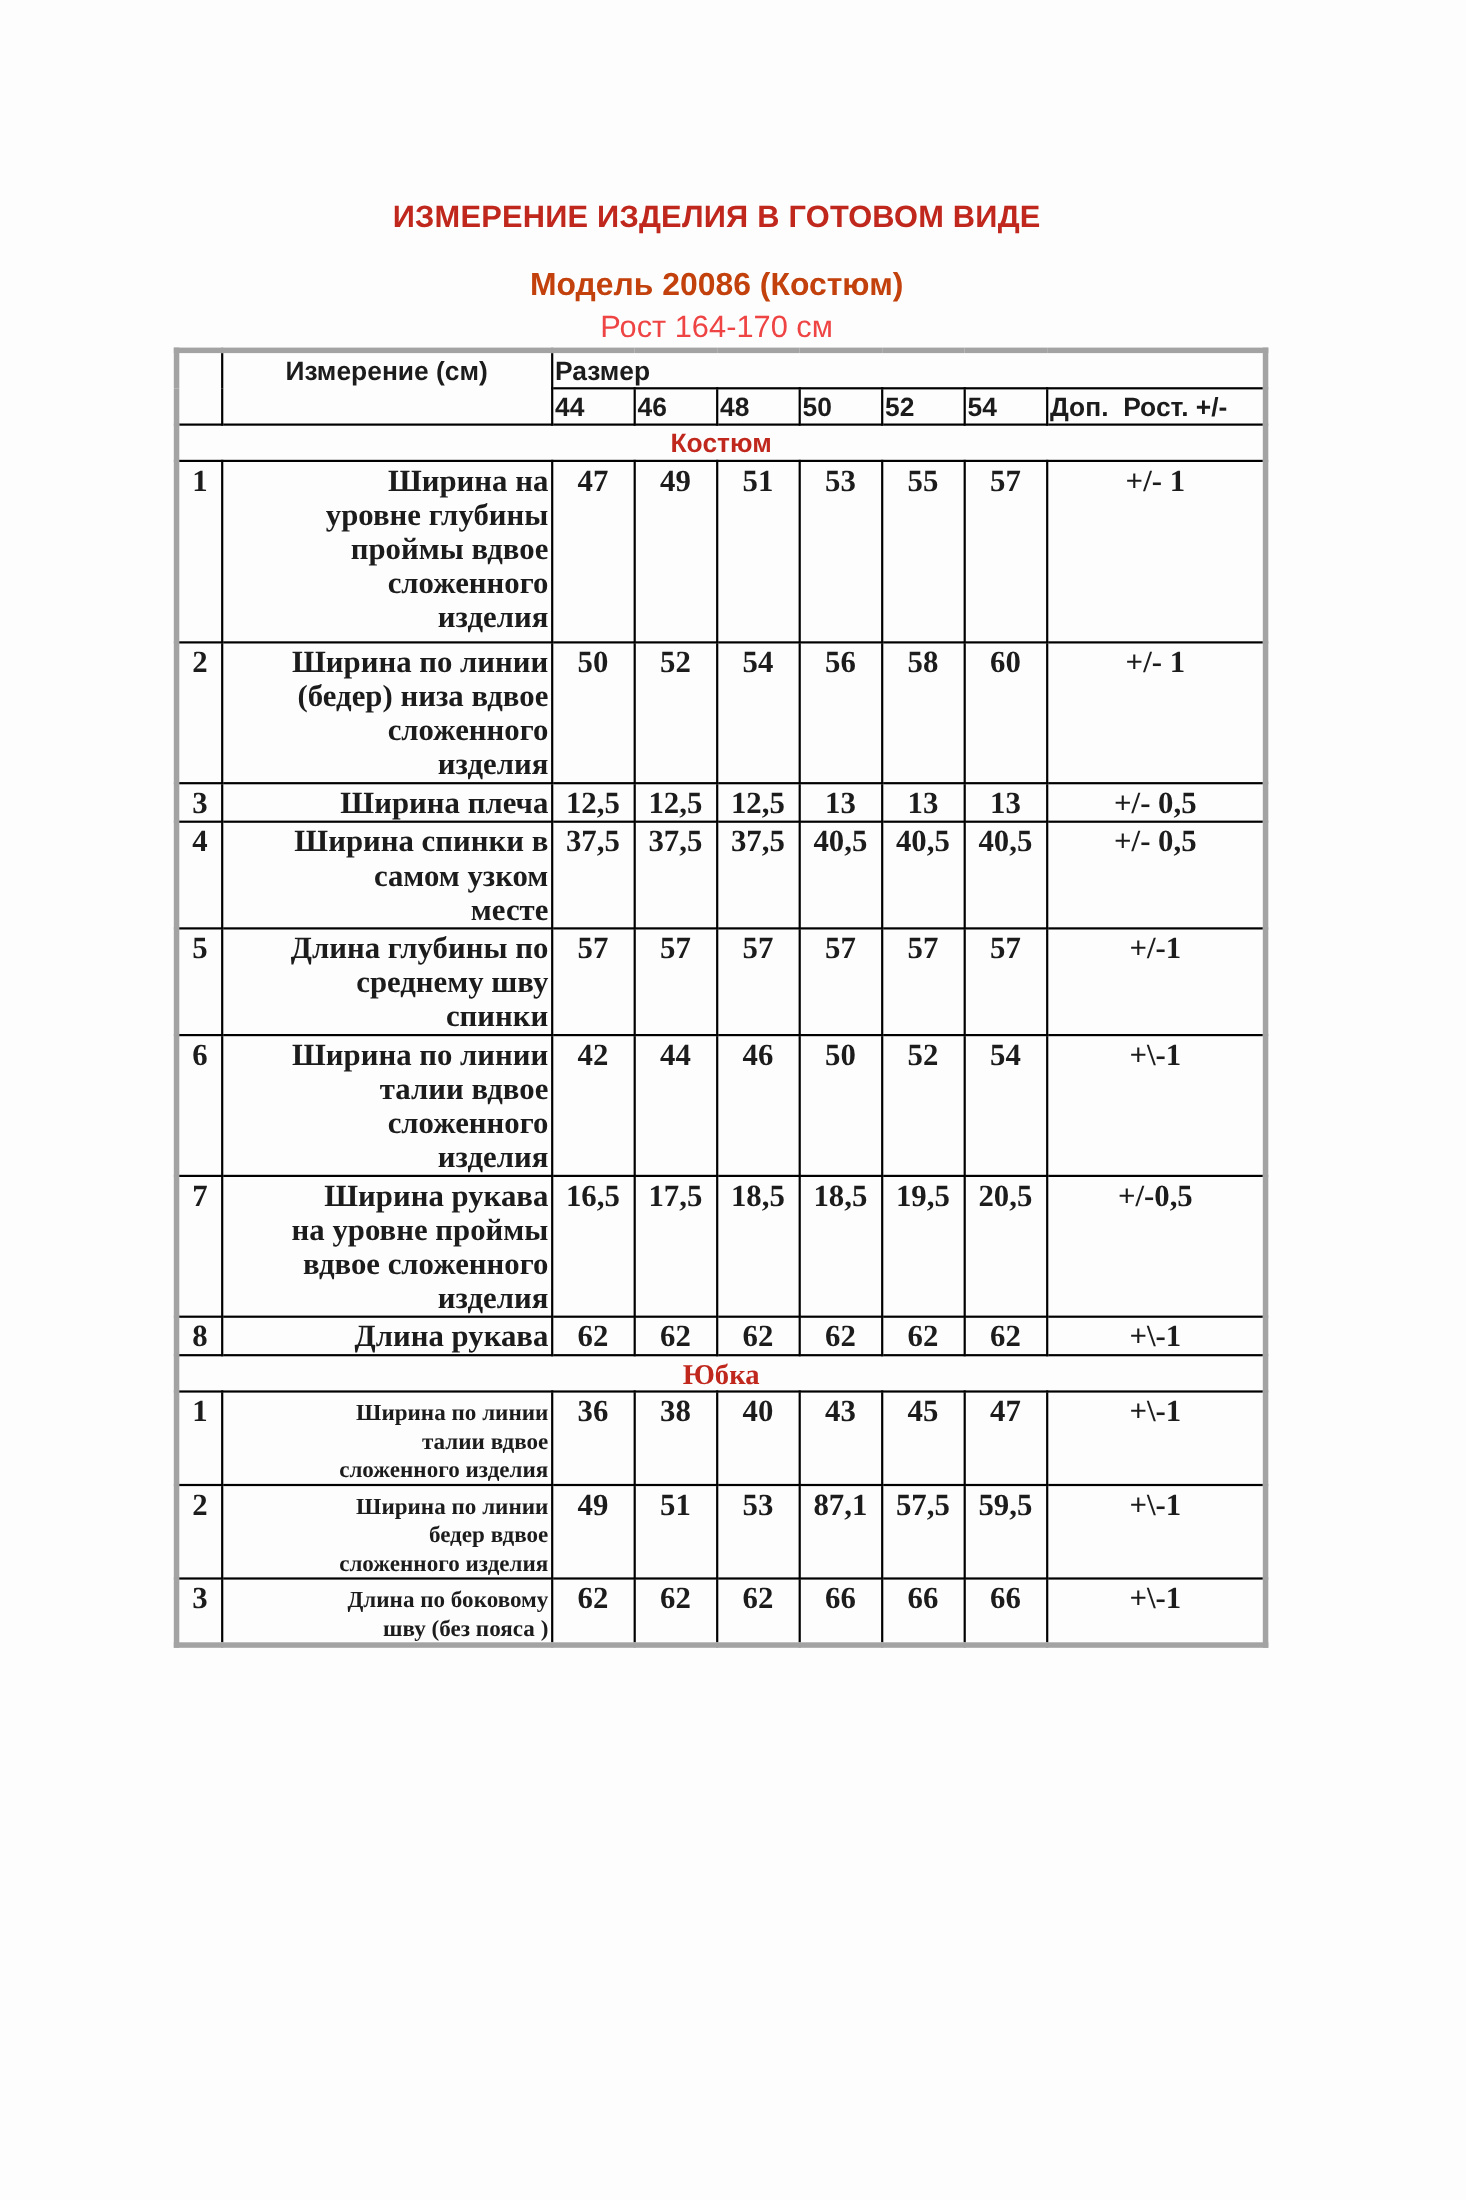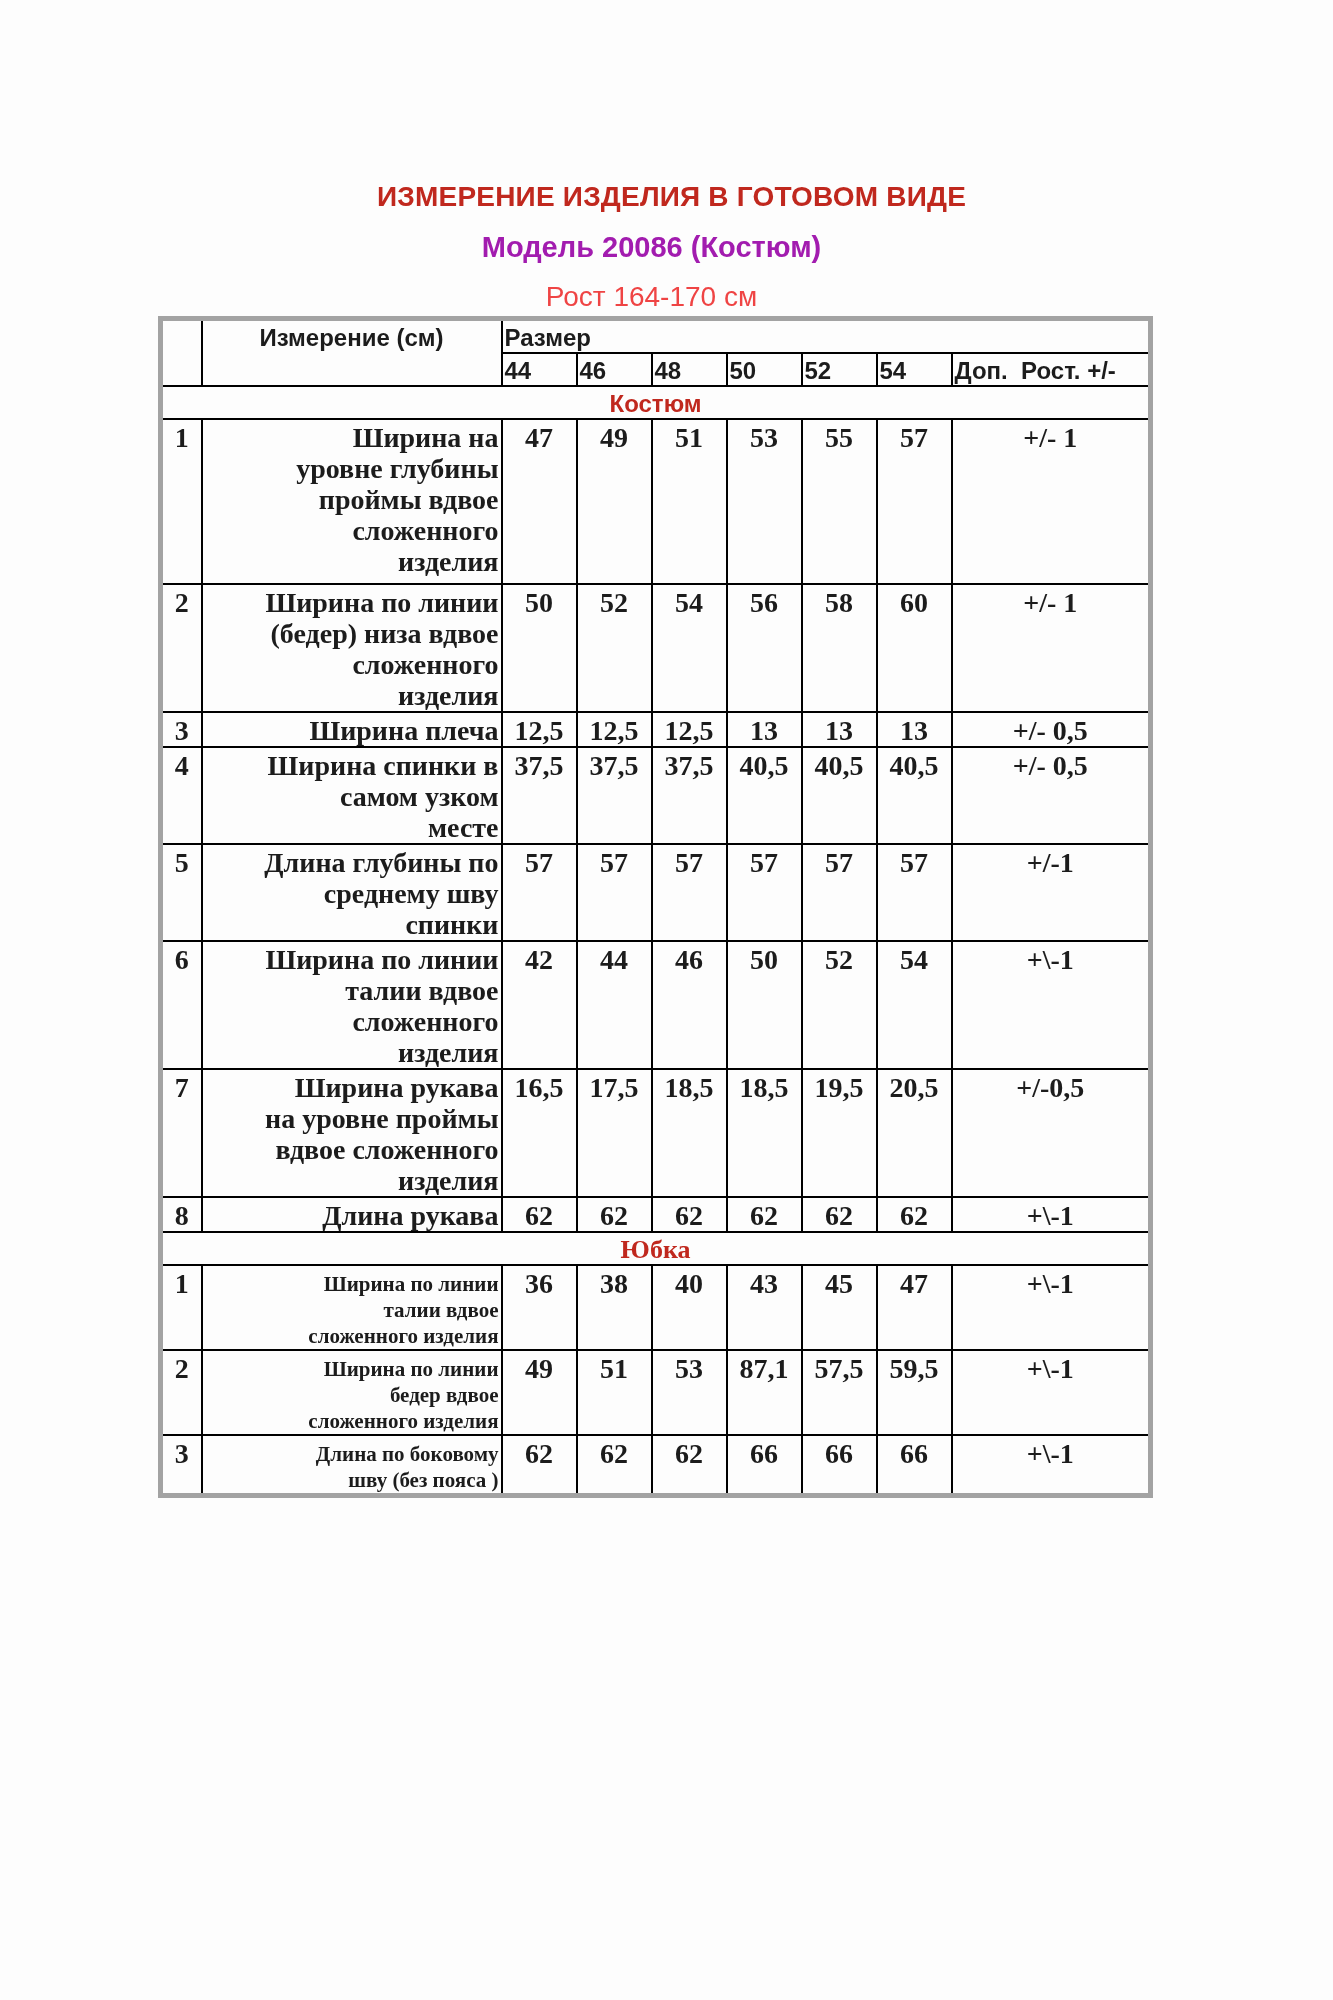--- a/index.html
+++ b/index.html
@@ -3,22 +3,22 @@
 <meta charset="utf-8">
 <style>
   html,body{margin:0;padding:0;}
   body{
     width:1333px;height:2000px;position:relative;
     background:#fdfdfd;
     font-family:"Liberation Sans",sans-serif;
     color:#1c1c1c;
   }
   .title-line{position:absolute;left:0;width:1303px;text-align:center;white-space:pre;}
-  #doc-title{top:181px;font-size:28px;font-weight:bold;color:#c0281e;letter-spacing:0.2px;margin-left:20px;}
-  #doc-subtitle{top:231px;font-size:29px;font-weight:bold;color:#a21caf;}
+  #doc-title{top:181px;font-size:28px;font-weight:bold;color:#c0281e;letter-spacing:0.2px;}
+  #doc-subtitle{top:243px;font-size:29px;font-weight:bold;color:#c2410c;}
   #doc-height-note{top:281px;font-size:28px;font-weight:normal;color:#ef4444;}
 
   table.meas{
     position:absolute;left:158px;top:316px;
     width:989px;border-collapse:collapse;table-layout:fixed;
     border:5px solid #a3a3a3;
   }
   table.meas td,table.meas th{
     border:2px solid #000;
     vertical-align:top;

